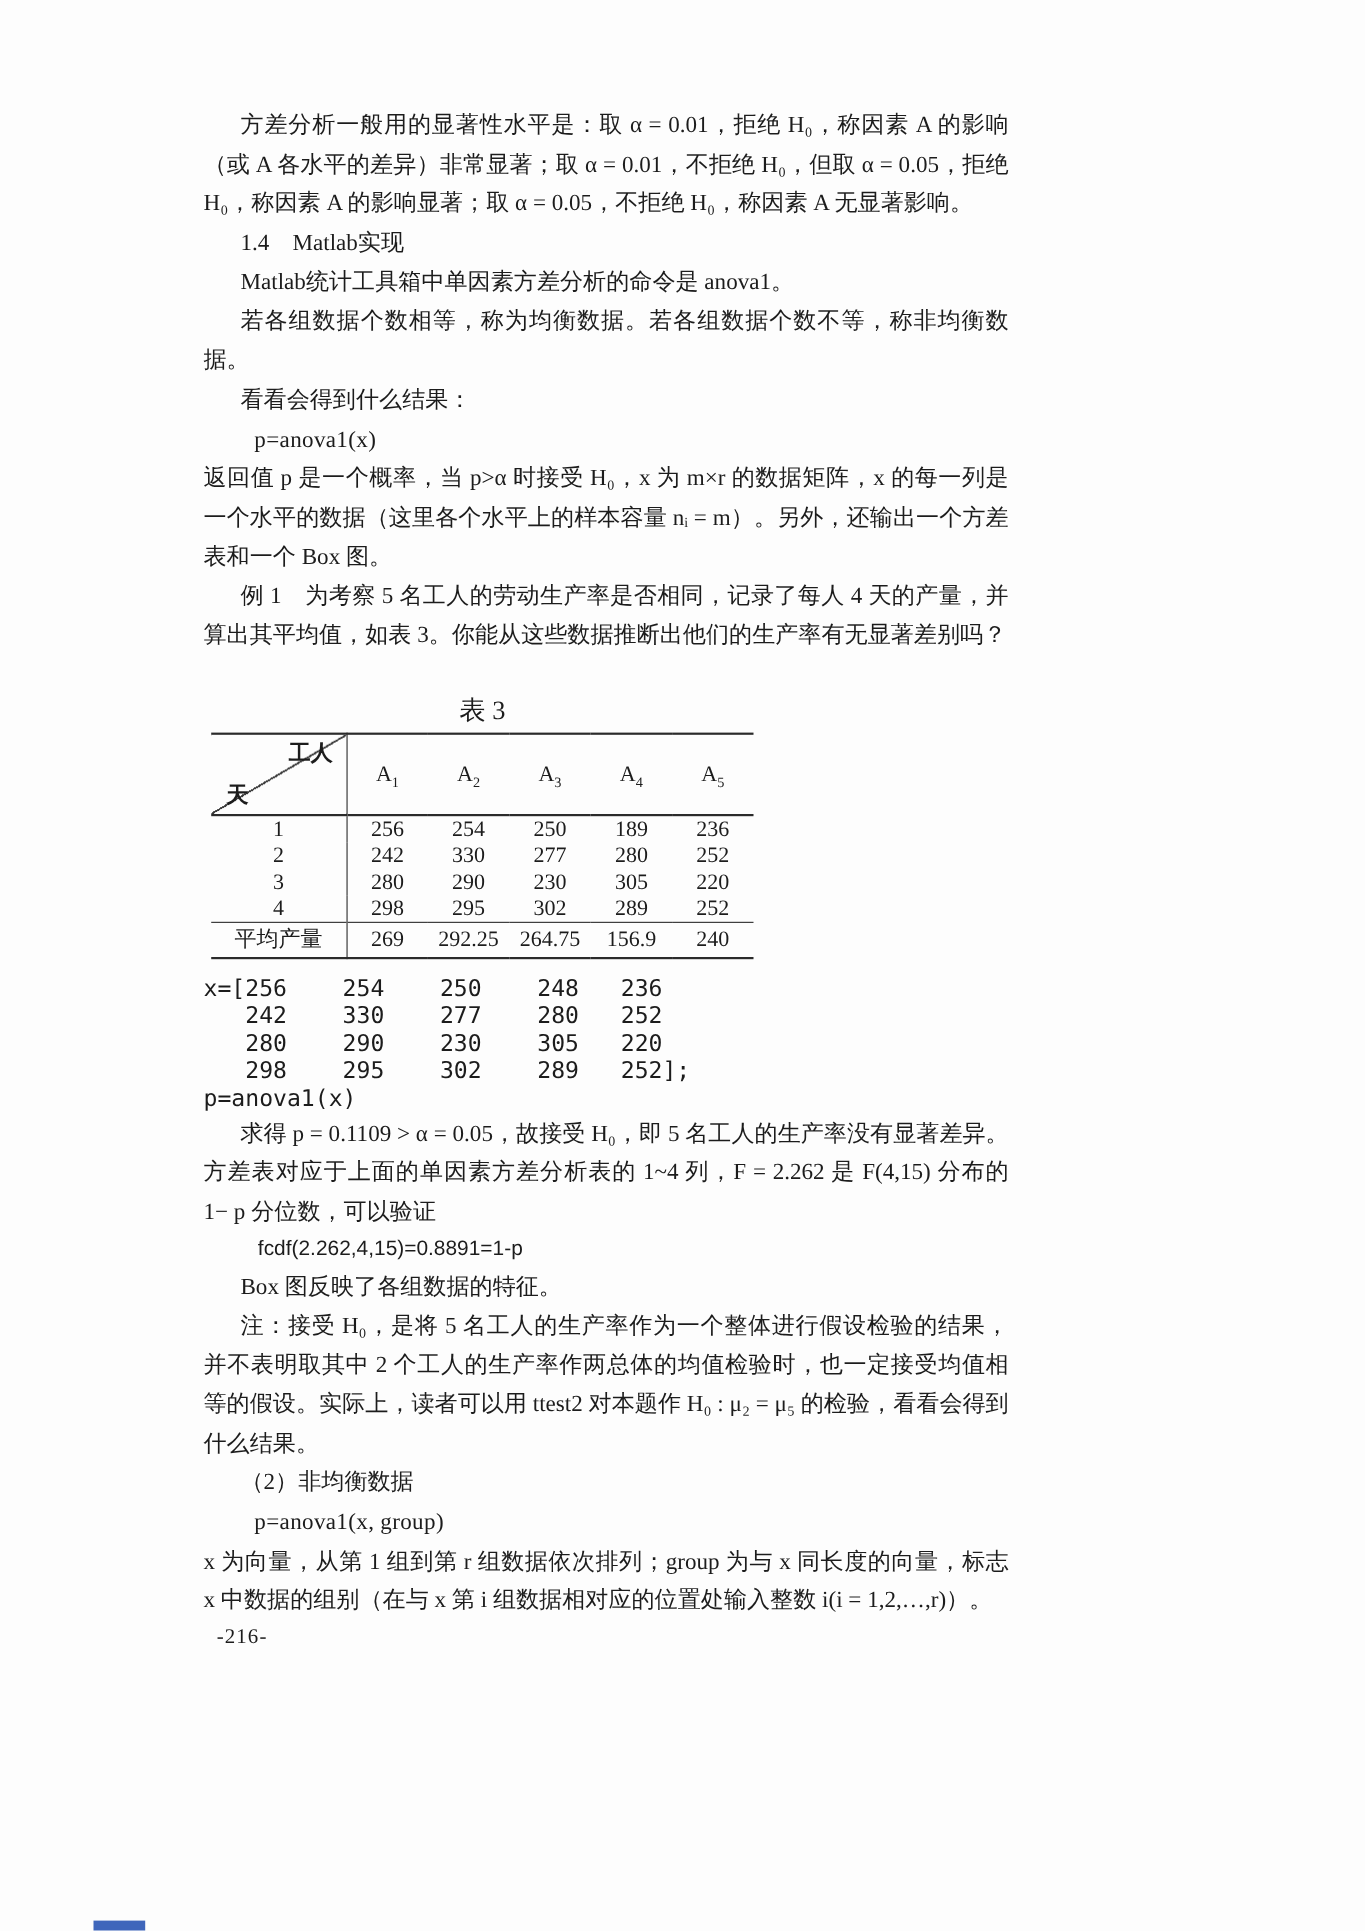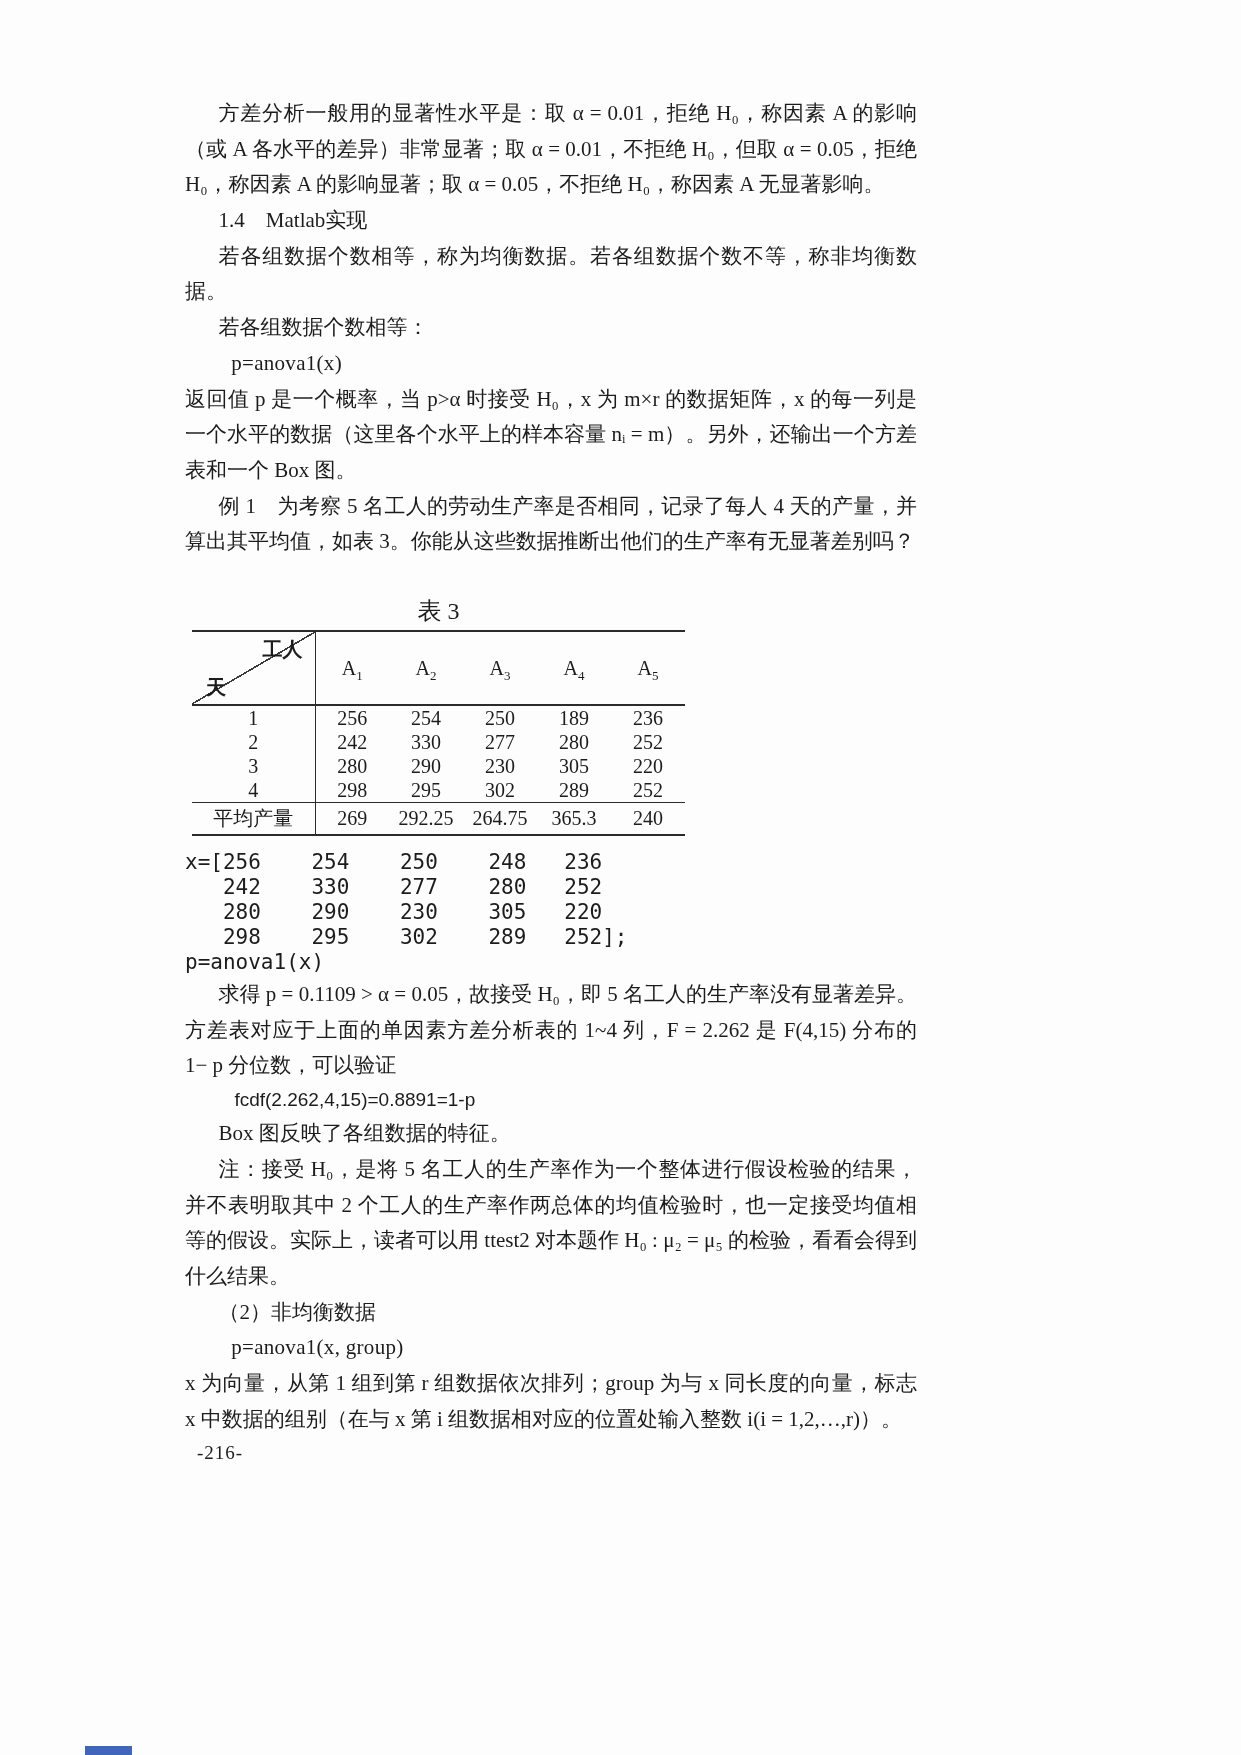--- a/index.html
+++ b/index.html
@@ -98,25 +98,26 @@
 </head>
 <body>
 
 <div class="page">
   <div class="content">
 
     <p class="indent">方差分析一般用的显著性水平是：取 α = 0.01，拒绝 H₀，称因素 A 的影响（或 A 各水平的差异）非常显著；取 α = 0.01，不拒绝 H₀，但取 α = 0.05，拒绝 H₀，称因素 A 的影响显著；取 α = 0.05，不拒绝 H₀，称因素 A 无显著影响。</p>
 
     <p class="indent">1.4　Matlab实现</p>
 
+    <p class="indent">Matlab统计工具箱中单因素方差分析的命令是 anova1。</p>
 
     <p class="indent">若各组数据个数相等，称为均衡数据。若各组数据个数不等，称非均衡数据。</p>
 
 
-    <p class="indent">若各组数据个数相等：</p>
+    <p class="indent">看看会得到什么结果：</p>
 
     <p class="usage-code">p=anova1(x)</p>
 
     <p class="noindent">返回值 p 是一个概率，当 p&gt;α 时接受 H₀，x 为 m×r 的数据矩阵，x 的每一列是一个水平的数据（这里各个水平上的样本容量 nᵢ = m）。另外，还输出一个方差表和一个 Box 图。</p>
 
     <p class="indent">例 1　为考察 5 名工人的劳动生产率是否相同，记录了每人 4 天的产量，并算出其平均值，如表 3。你能从这些数据推断出他们的生产率有无显著差别吗？</p>
 
     <div class="table-area">
       <div class="tbl-caption">表 3</div>
       <table class="dtable">
@@ -172,21 +173,21 @@
             <td>295</td>
             <td>302</td>
             <td>289</td>
             <td>252</td>
           </tr>
           <tr class="avg-row">
             <td>平均产量</td>
             <td>269</td>
             <td>292.25</td>
             <td>264.75</td>
-            <td>365.3</td>
+            <td>156.9</td>
             <td>240</td>
           </tr>
         </tbody>
       </table>
     </div>
 
 
     <pre class="code-block">x=[256    254    250    248   236
    242    330    277    280   252
    280    290    230    305   220

